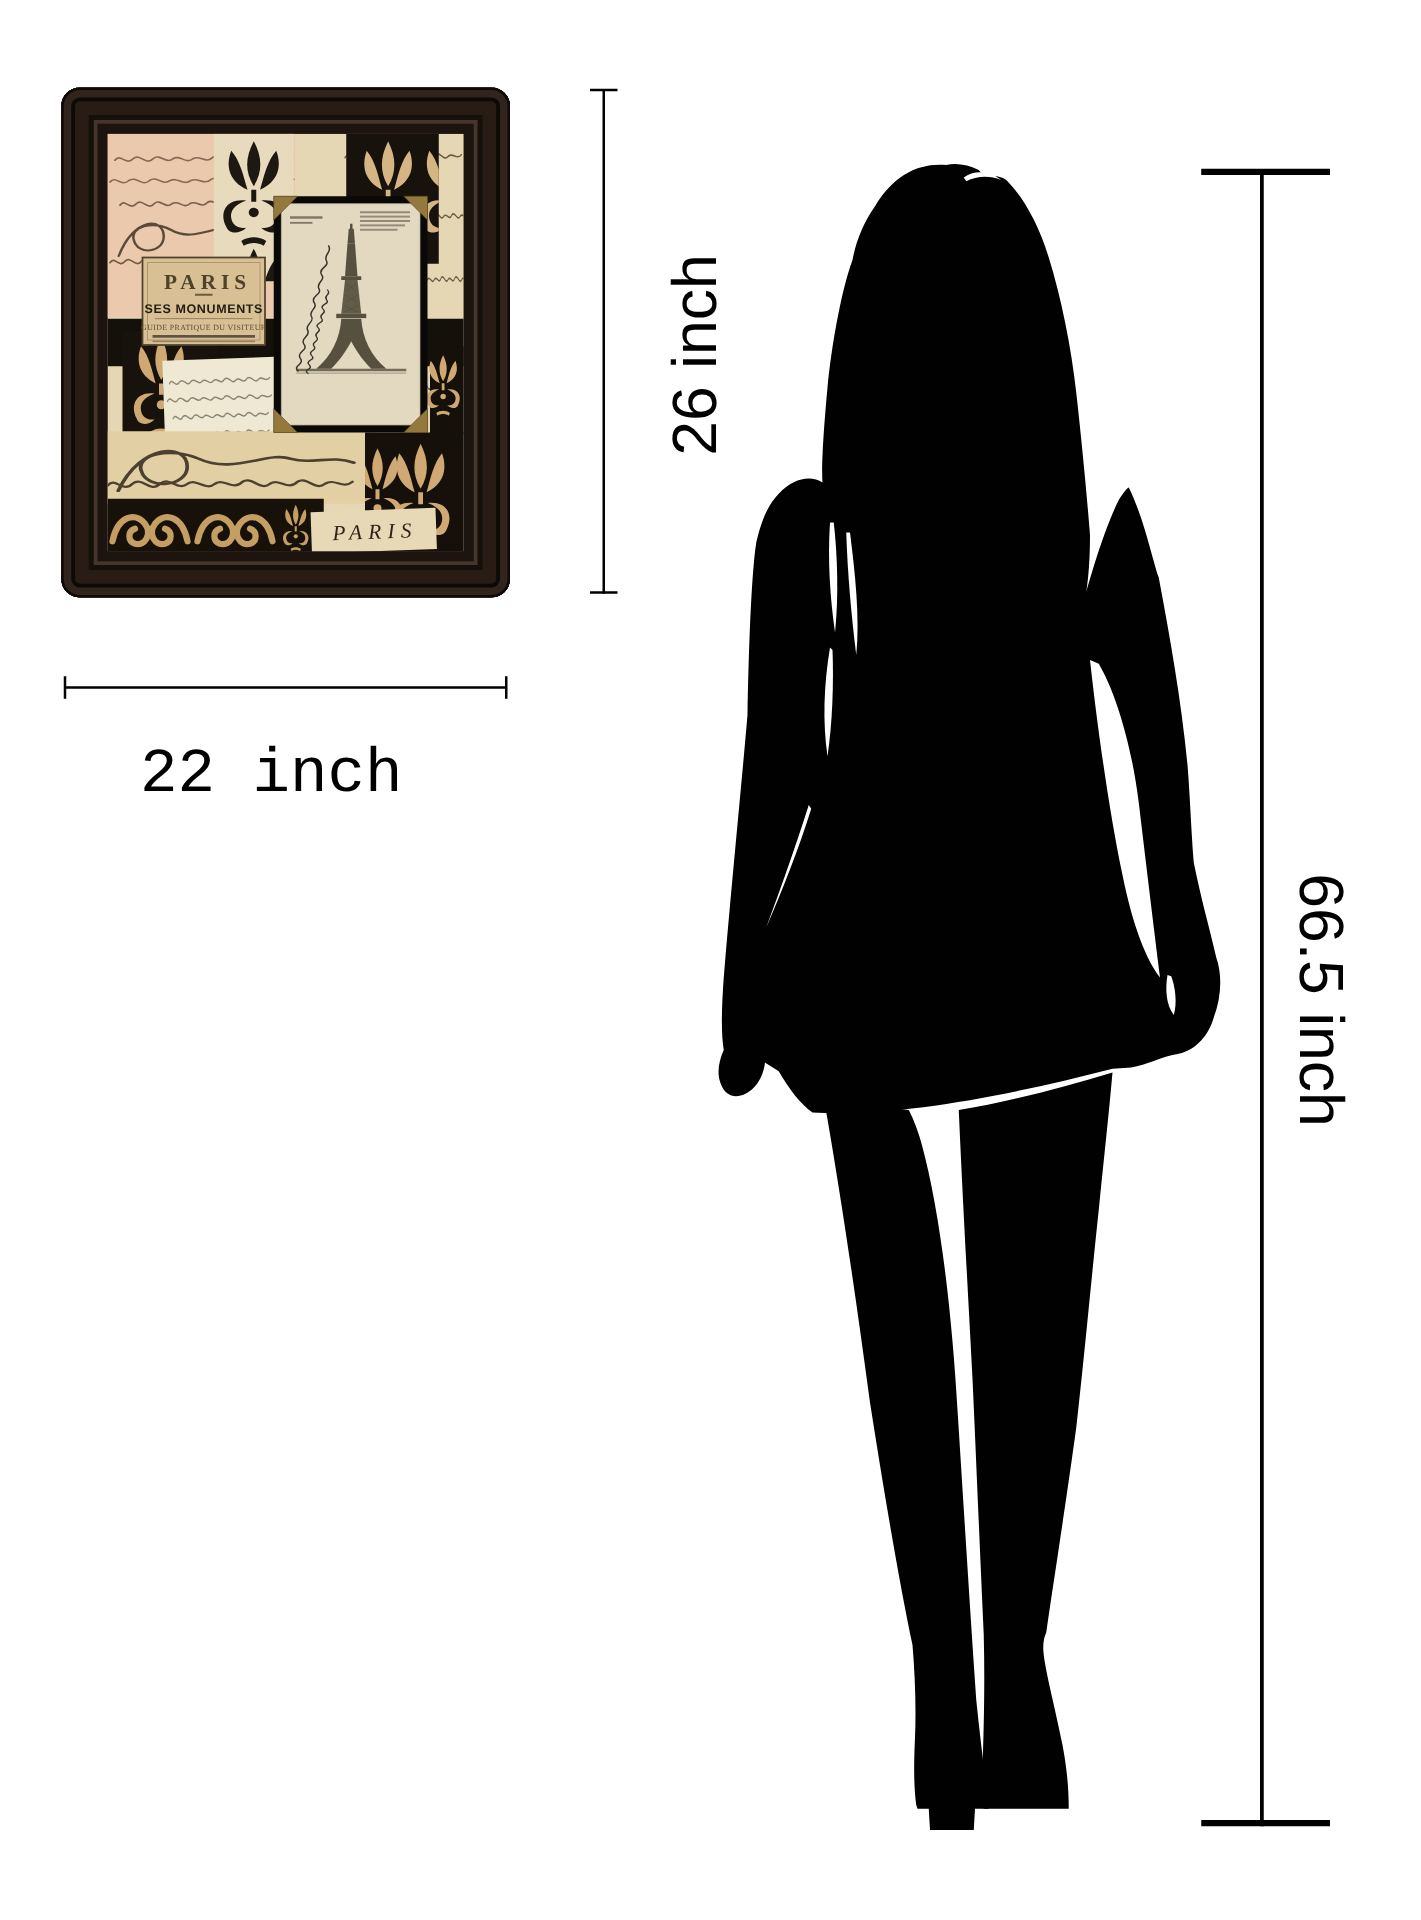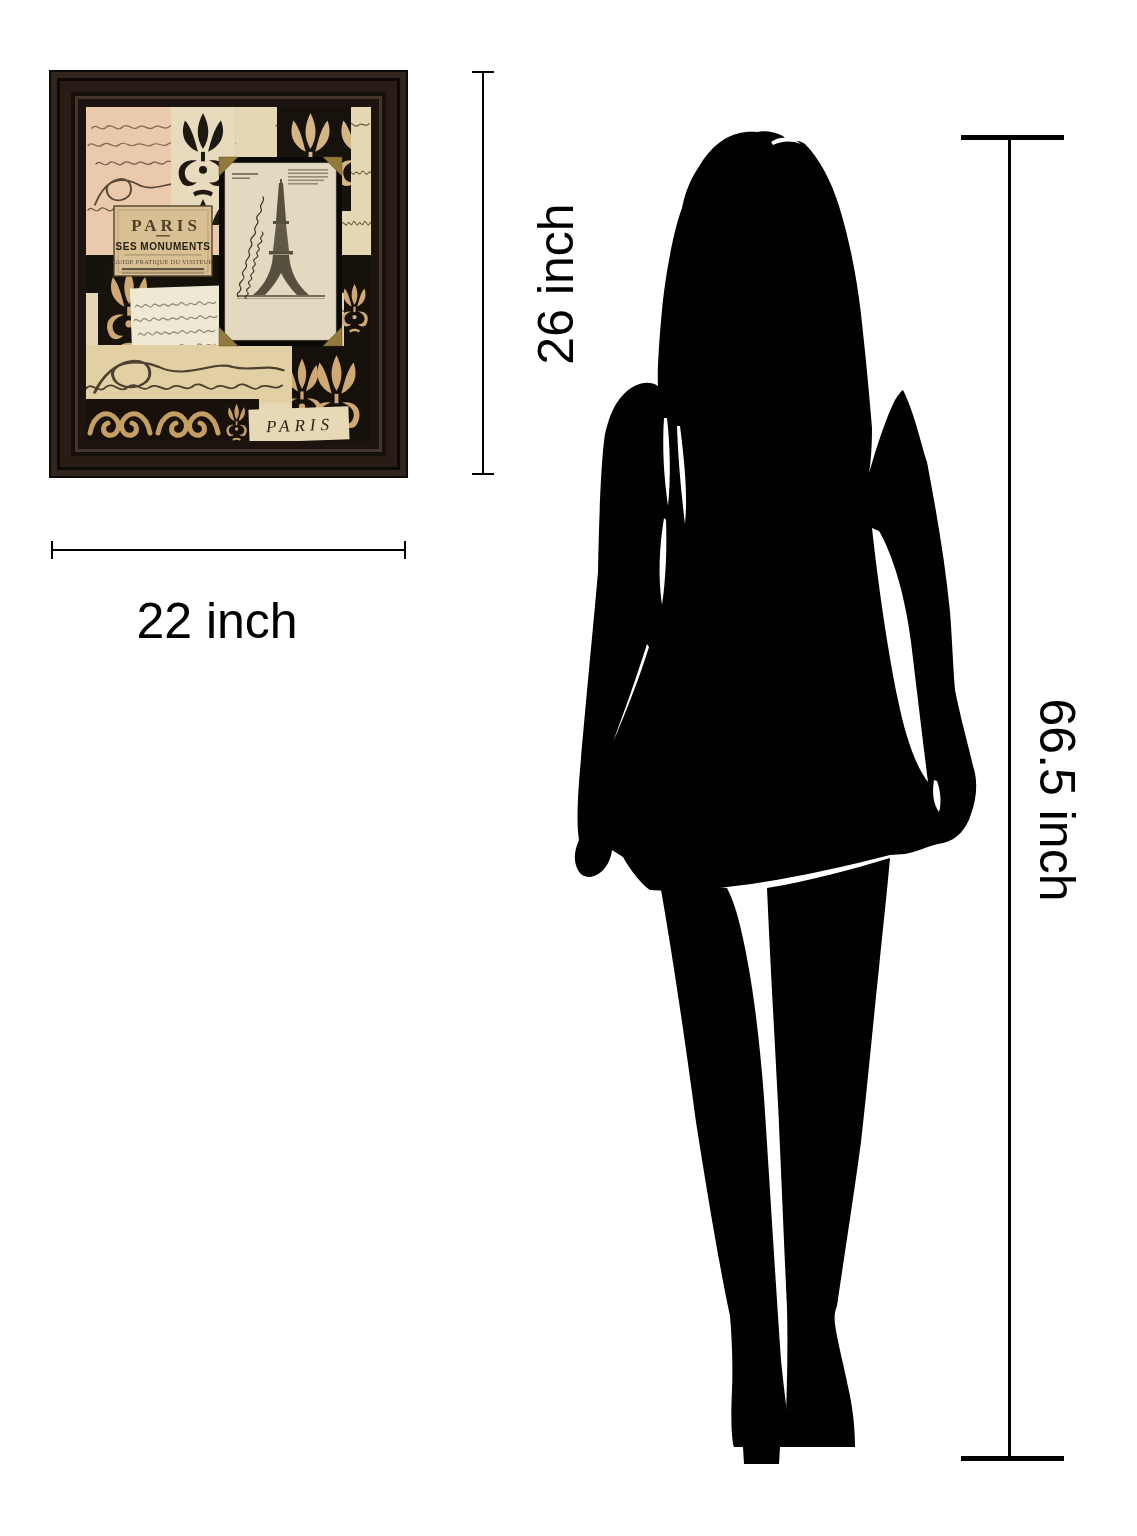--- a/index.html
+++ b/index.html
@@ -11,21 +11,21 @@
           font-family:"Liberation Sans",sans-serif;white-space:nowrap;}
   
   #frame{position:absolute;left:49px;top:70px;width:359px;height:408px;background:#241a13;
      box-shadow:
        inset 0 0 0 2px #0f0a07,
        inset 0 0 0 8px #30241c,
        inset 0 0 0 11px #0d0906,
        inset 0 0 0 22px #281c15,
        inset 0 0 0 26px #16100b,
        inset 0 0 0 29px #46352a,
-       inset 0 0 0 37px #1d140f;}
+       inset 0 0 0 37px #1d140f; border-radius: 15px;}
   #art{position:absolute;left:37px;top:37px;width:285px;height:334px;}
   
   #label-height{transform:rotate(-90deg);}
   #label-person{transform:rotate(90deg);}
 </style>
 </head>
 <body>
 
 <div id="canvas">
 
@@ -195,21 +195,21 @@
   </div>
 
   <div class="mline" style="left:482px;top:72px;width:2px;height:403px;"></div>
   <div class="mline" style="left:472px;top:71px;width:22px;height:2px;"></div>
   <div class="mline" style="left:472px;top:473px;width:22px;height:2px;"></div>
   <div class="mlabel" id="label-height" style="left:406px;top:258px;width:300px;height:52px;">26 inch</div>
 
   <div class="mline" style="left:52px;top:549px;width:353px;height:2px;"></div>
   <div class="mline" style="left:51px;top:541px;width:2px;height:18px;"></div>
   <div class="mline" style="left:404px;top:541px;width:2px;height:18px;"></div>
-  <div class="mlabel" style="left:67px;top:595px;width:300px;height:52px;">22 inch</div>
+  <div class="mlabel" style="left:67px;top:595px;width:300px;height:52px;font-family:Liberation Mono, monospace;">22 inch</div>
 
   <svg class="abs" style="left:565px;top:128px;" width="420" height="1340" viewBox="0 0 420 1340" xmlns="http://www.w3.org/2000/svg">
     <g fill="#010101">
 
       <path d="
         M192,4
         C200,2 210,4 218,8
         C224,16 232,10 240,16
         C254,30 266,52 274,78
         C284,110 292,150 296,186

